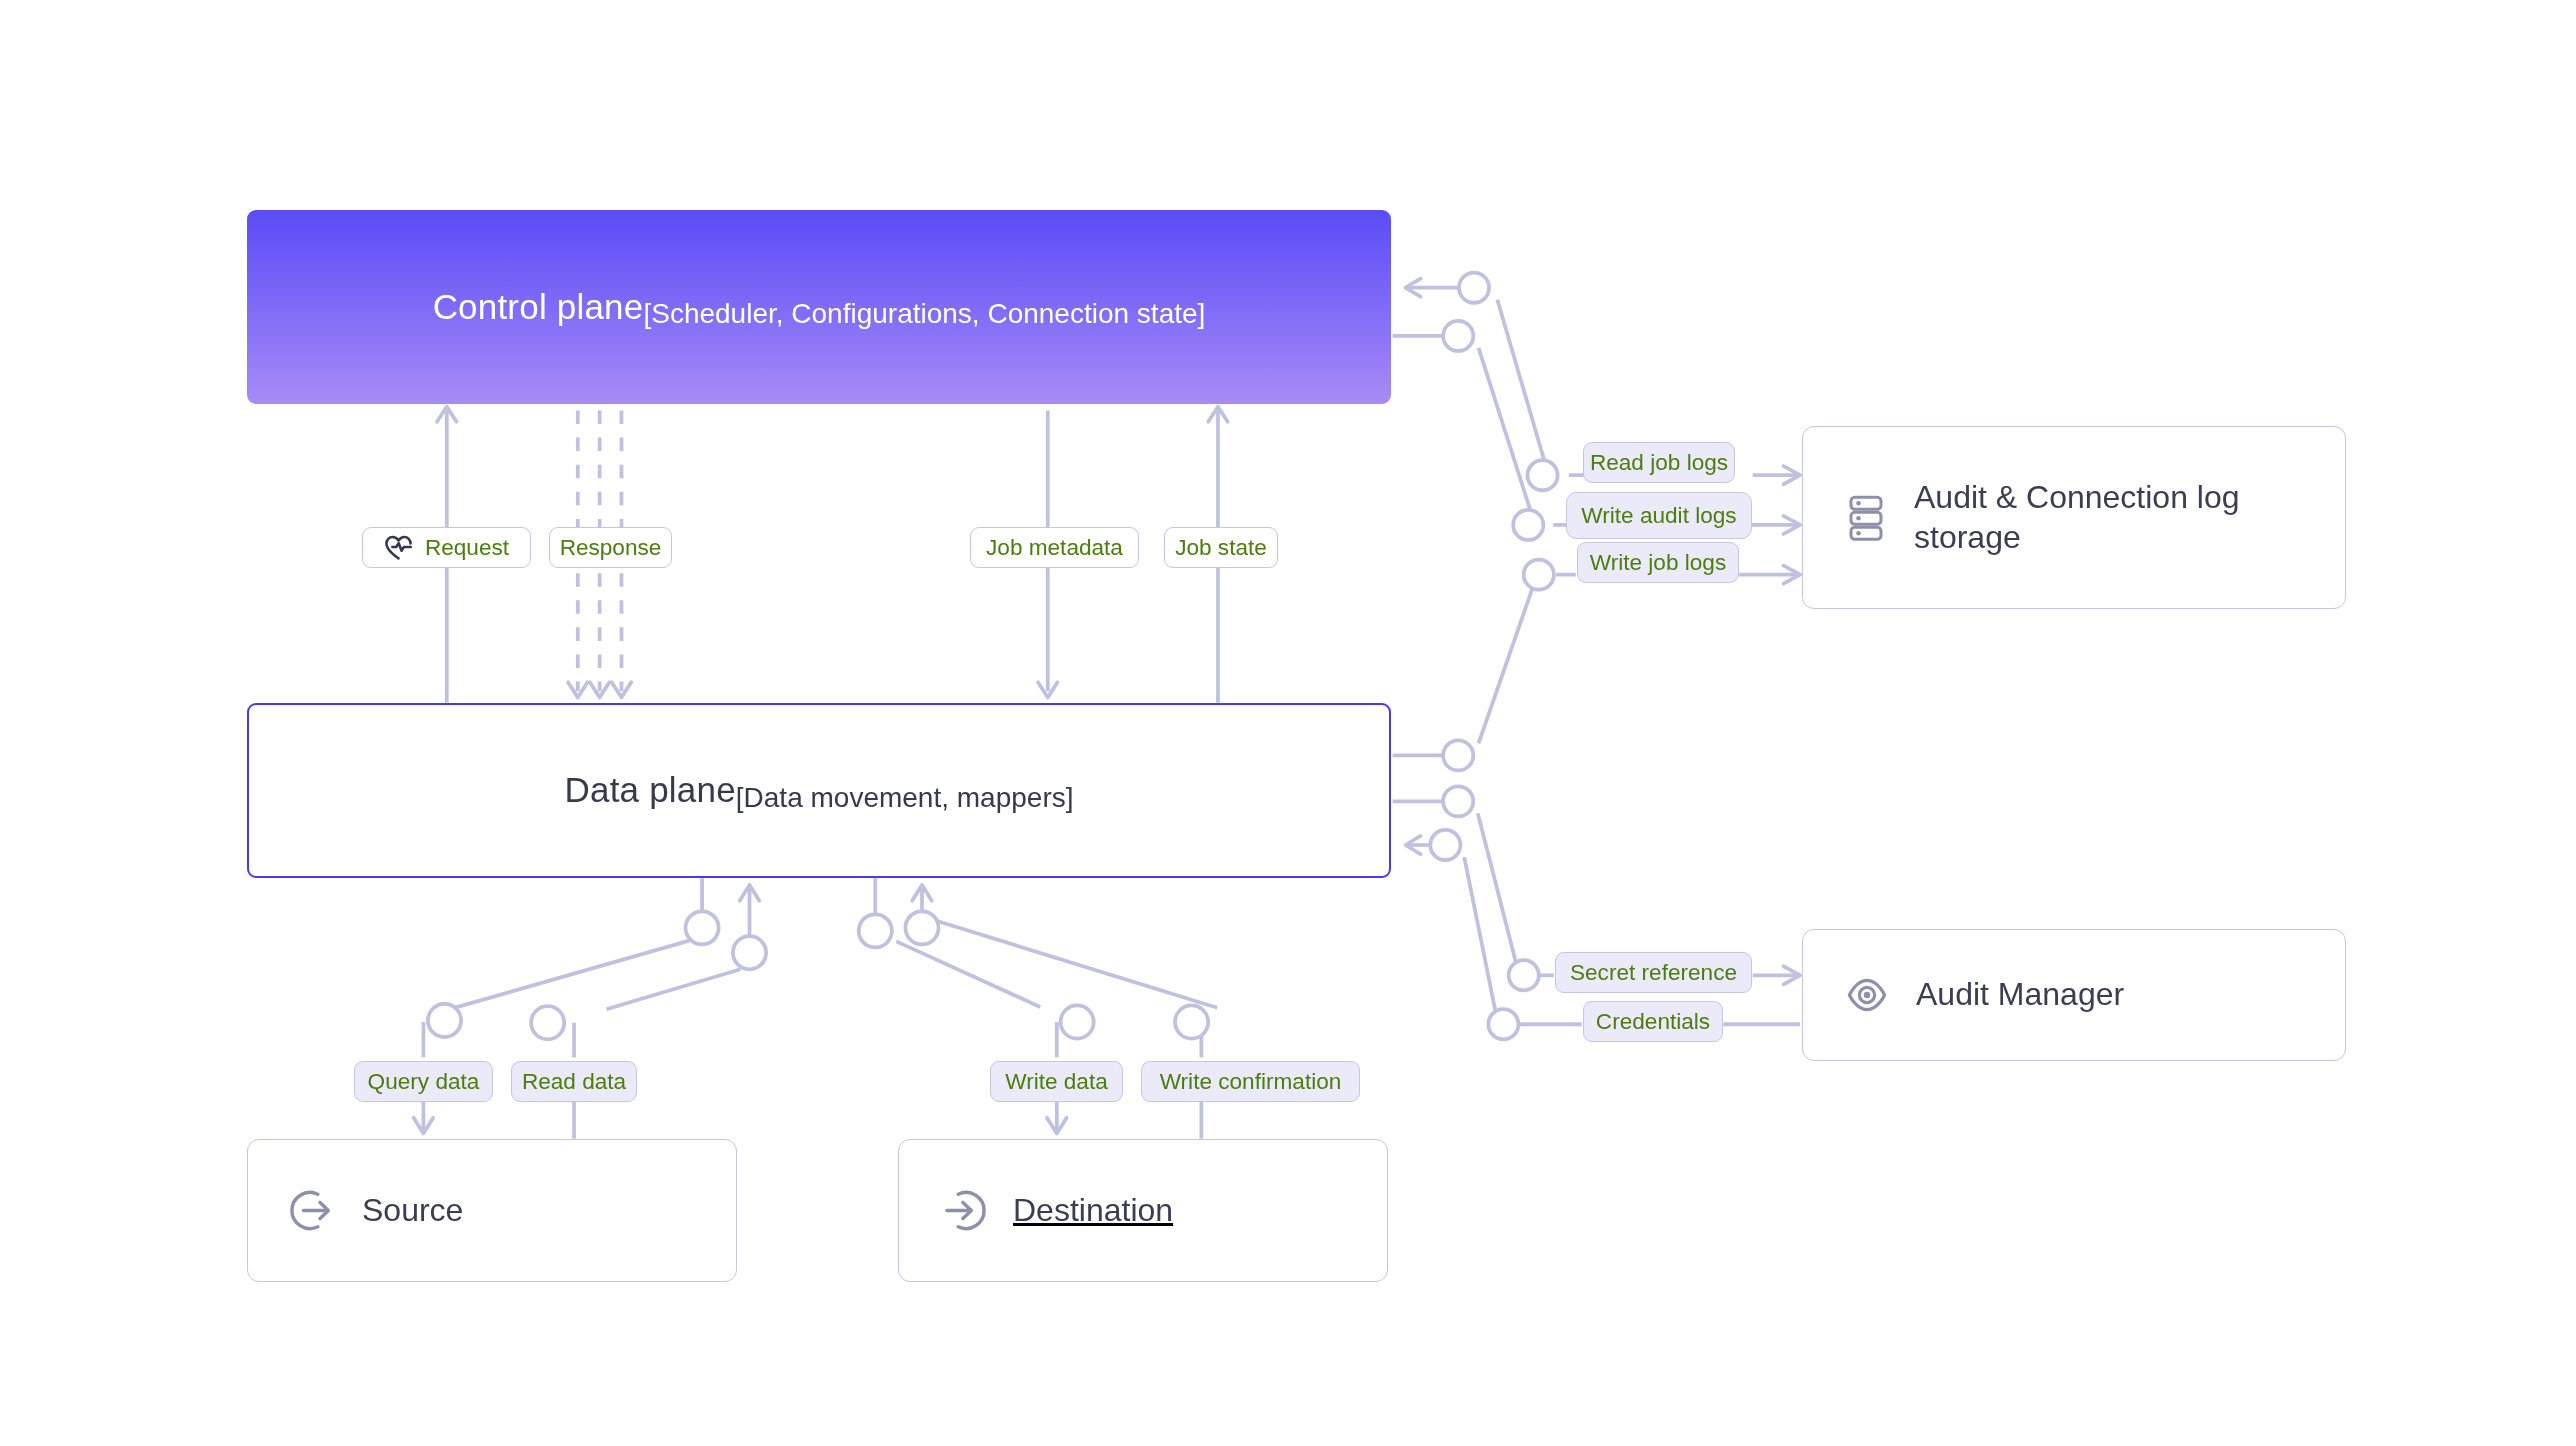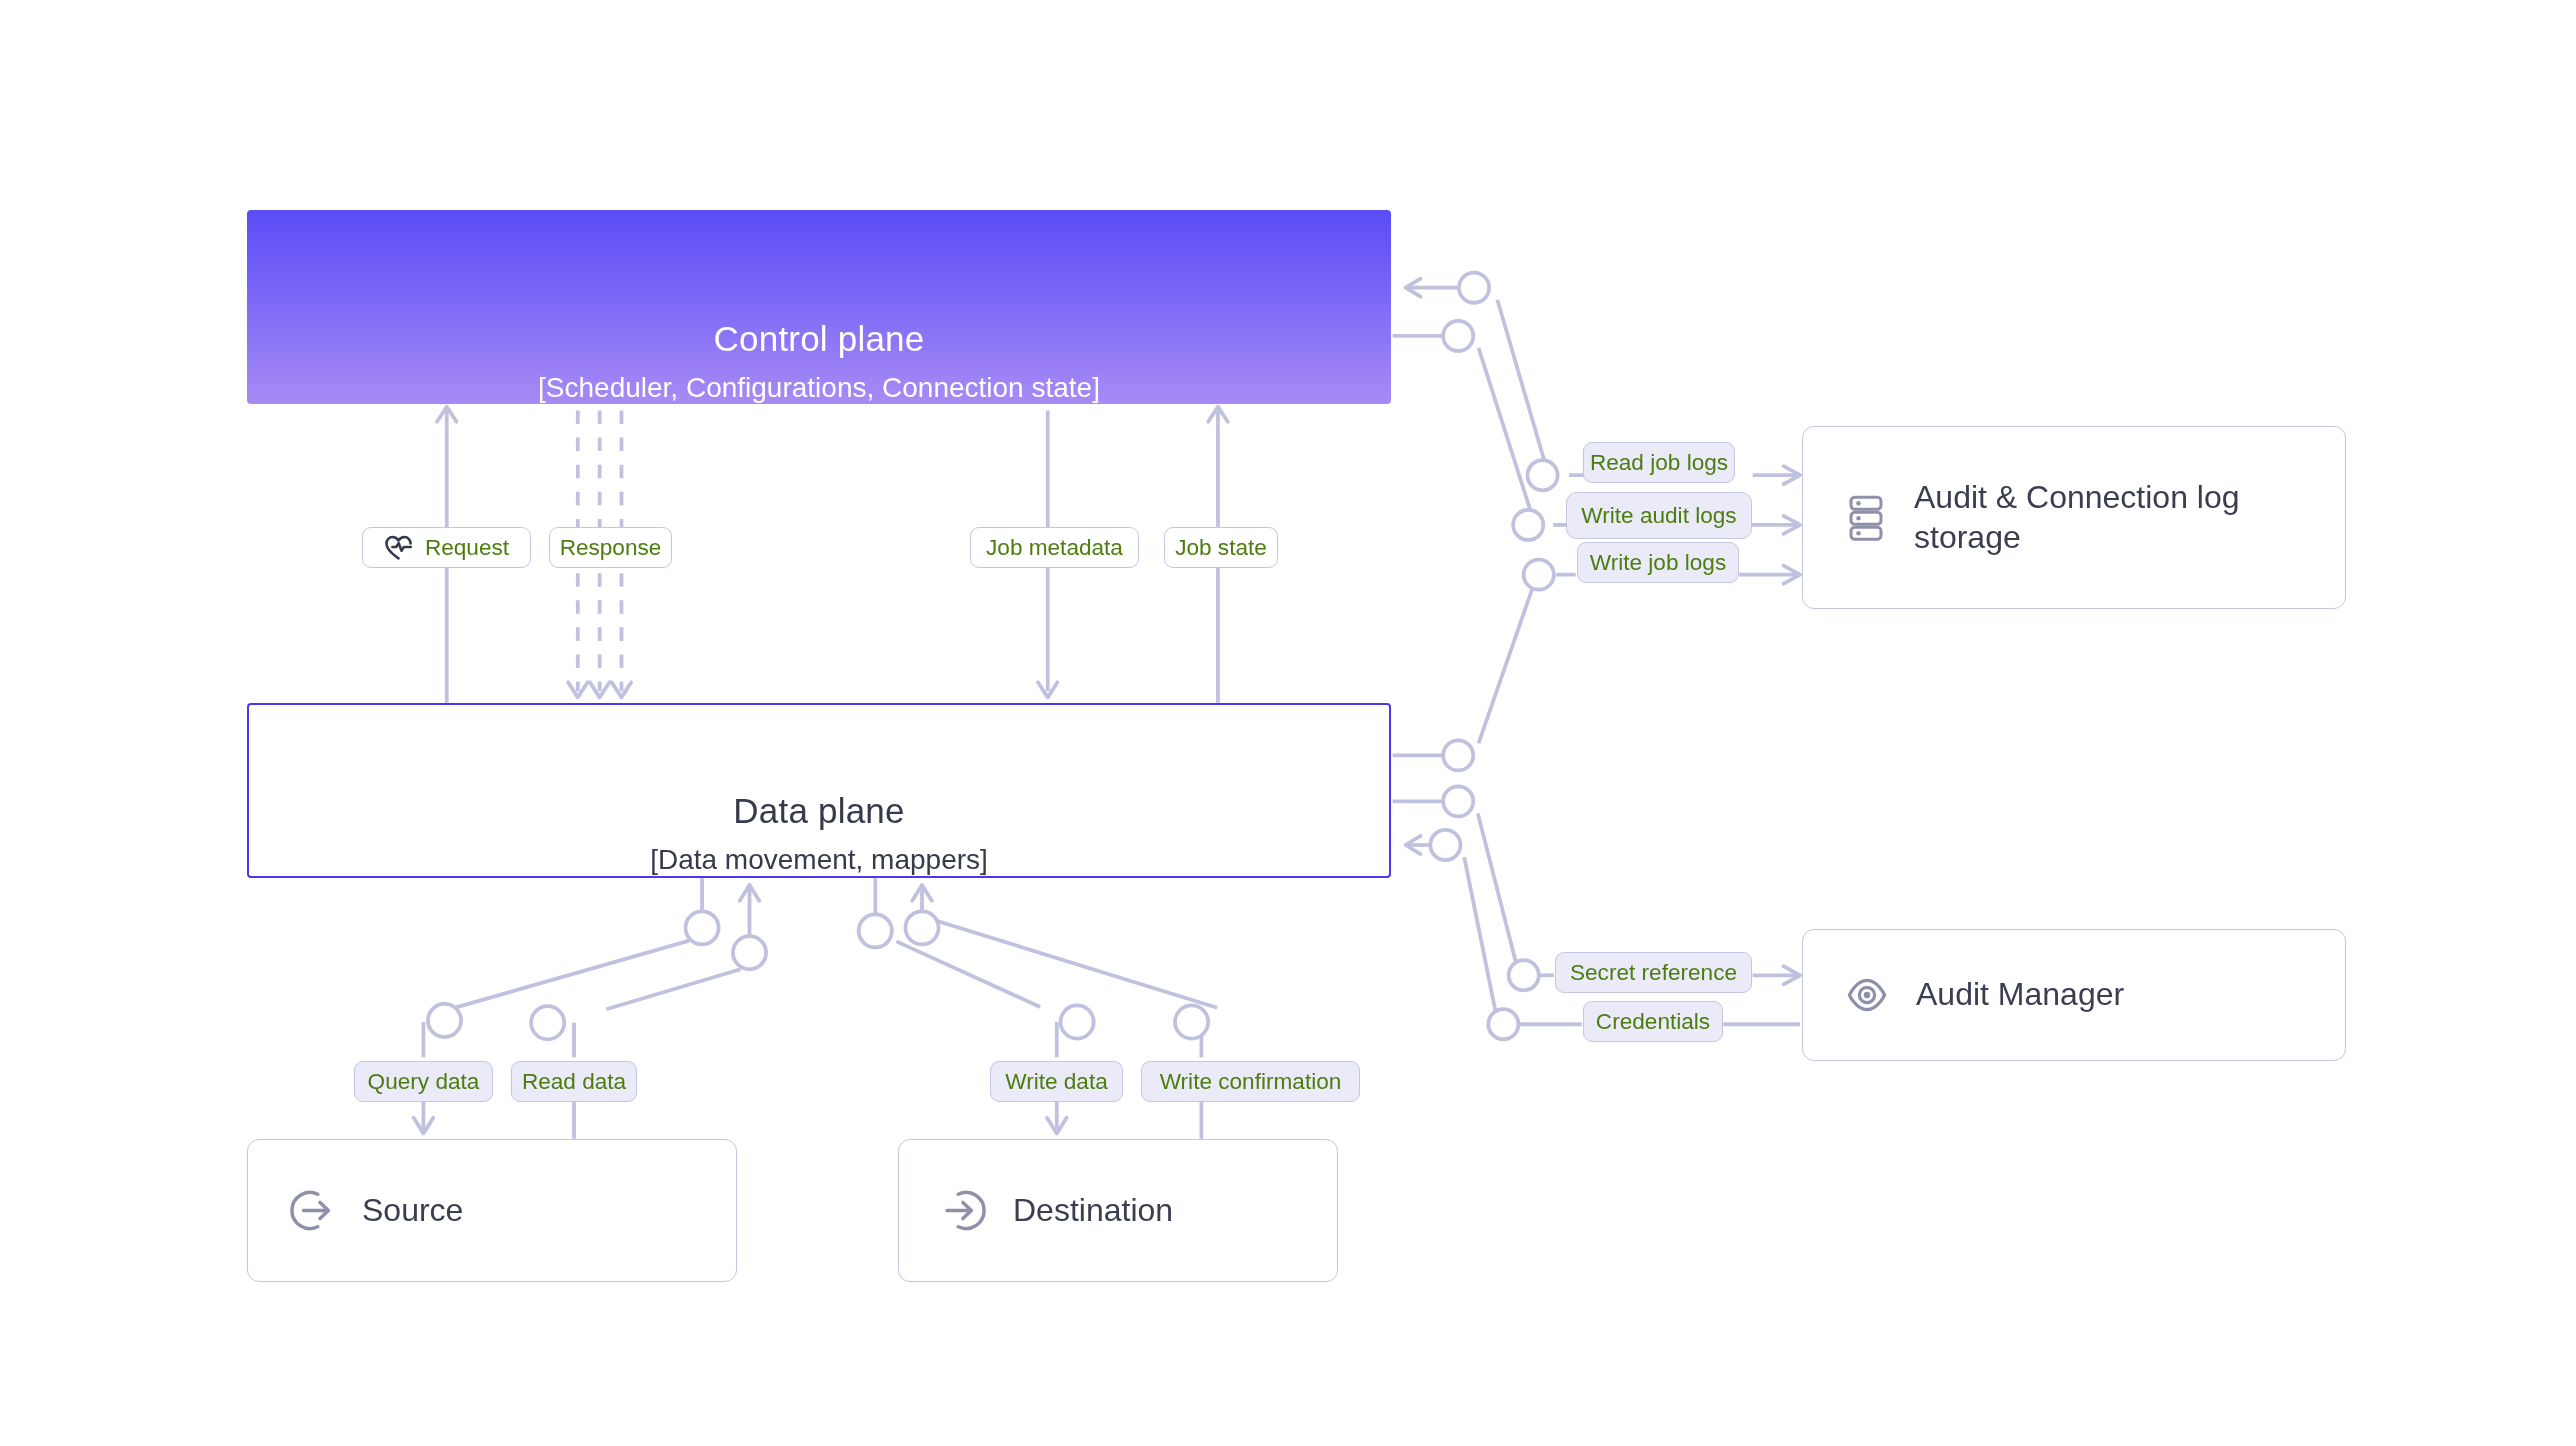--- a/index.html
+++ b/index.html
@@ -24,25 +24,25 @@
     position: absolute;
     left: 0; top: 0;
     width: 2576px;
     height: 1446px;
     pointer-events: none;
   }
 
   
   .plane {
     position: absolute;
-    border-radius: 4px;
+    border-radius: 9px;
     display: flex;
-    flex-direction: column;
+    flex-direction: row;
     align-items: center;
-    justify-content: flex-end;
+    justify-content: center;
     box-sizing: border-box;
   }
   .plane-title {
     font-size: 35px;
     font-weight: 400;
     letter-spacing: 0.2px;
     line-height: 1.1;
   }
   .plane-sub {
     font-size: 28px;
@@ -77,21 +77,21 @@
     gap: 27px;
   }
   .card-label {
     font-size: 32px;
     color: #3b3e50;
     line-height: 1.22;
   }
   #card-audit   { left: 1802px; top: 426px;  width: 544px; height: 183px; }
   #card-secret  { left: 1802px; top: 929px; width: 544px; height: 132px; }
   #card-source  { left: 247px;  top: 1139px; width: 490px; height: 143px; }
-  #card-dest    { left: 898px; top: 1139px; width: 440px; height: 143px; }
+  #card-dest    { left: 898px; top: 1139px; width: 490px; height: 143px; text-decoration: underline; }
   .card .card-icon { flex: 0 0 auto; display: block; }
 
   
   .pill {
     position: absolute;
     box-sizing: border-box;
     border: 1.5px solid #c5c6e2;
     border-radius: 9px;
     display: flex;
     align-items: center;

